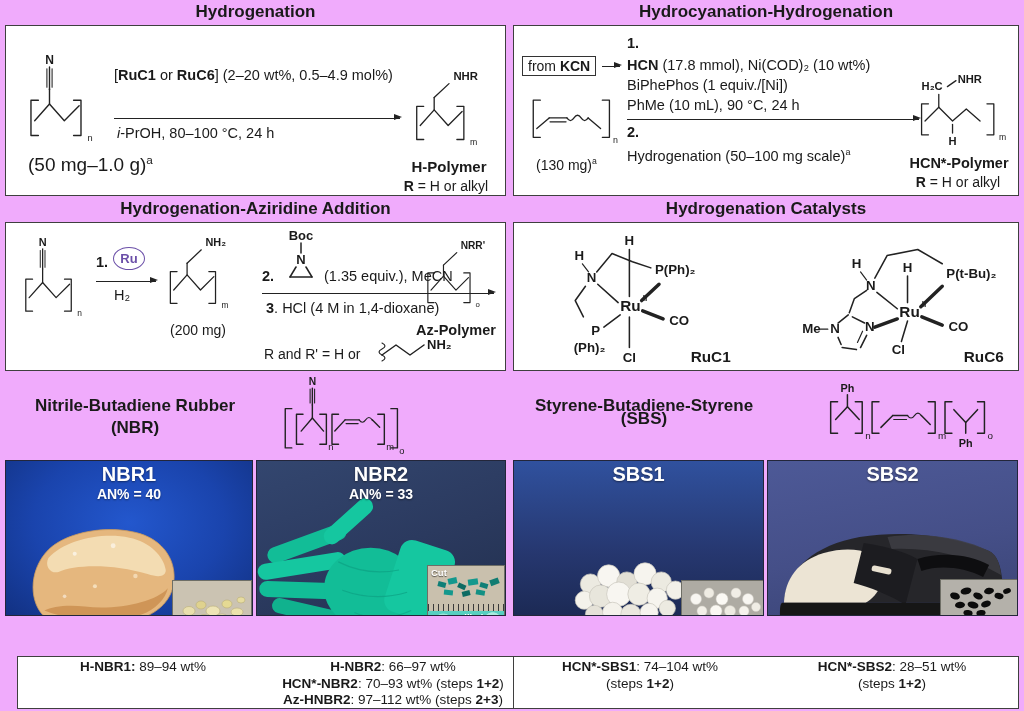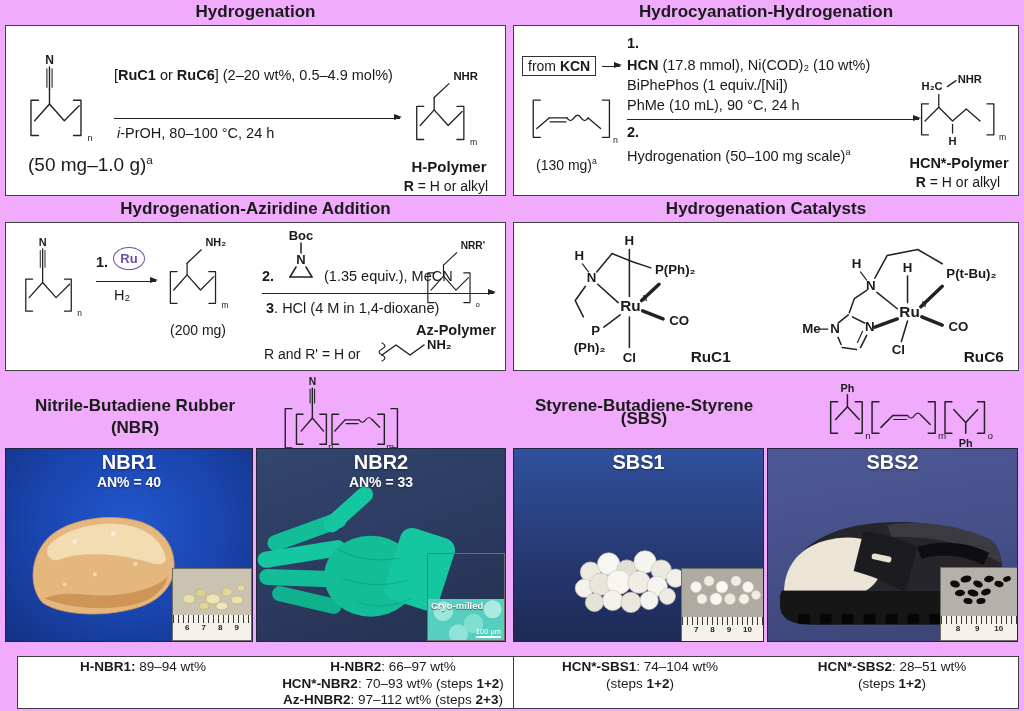--- a/index.html
+++ b/index.html
@@ -19,21 +19,21 @@
   .struct .thin{stroke-width:1.15;}
   .struct .wedge{stroke-width:3.4;}
   .struct text{fill:#1a1a1a;stroke:none;font-family:"Liberation Sans",sans-serif;}
   .atom{font-size:13px;font-weight:bold;}
   .atom-sm{font-size:11px;font-weight:bold;}
   .sub-t{font-size:10px;}
   .kcn-box{position:absolute;border:1.4px solid #333;padding:1px 5px;font-size:14px;white-space:nowrap;}
   .ru-circle{position:absolute;width:30px;height:21px;border:1.7px solid #6b4fa8;border-radius:50%;
      color:#6b4fa8;font-weight:bold;font-size:13px;display:flex;align-items:center;justify-content:center;background:#fff;}
   .mat-title{position:absolute;font-weight:bold;font-size:17px;text-align:center;white-space:nowrap;}
-  .photo{position:absolute;top:448px;height:194px;border:1px solid #23263a;box-sizing:border-box;overflow:hidden;}
+  .photo{position:absolute;top:460px;height:156px;border:1px solid #23263a;box-sizing:border-box;overflow:hidden;}
   .photo-title{position:absolute;top:2px;left:0;right:0;text-align:center;color:#fff;font-weight:bold;
      font-size:20px;z-index:2;text-shadow:0 1px 2px rgba(0,0,0,.45);}
   .photo-sub{position:absolute;top:25px;left:0;right:0;text-align:center;color:#fff;font-weight:bold;
      font-size:14px;z-index:2;text-shadow:0 1px 2px rgba(0,0,0,.45);}
   .photo-art{position:absolute;z-index:1;}
   .inset{position:absolute;z-index:3;border:1px solid #6e6e66;box-sizing:border-box;overflow:hidden;}
   .ruler{position:absolute;left:0;right:0;bottom:0;background:#f4f2ea;}
   .ticks{height:8px;background:repeating-linear-gradient(90deg,#3a3a3a 0,#3a3a3a 1px,transparent 1px,transparent 5px);}
   .nums{display:flex;justify-content:space-evenly;font-size:8px;line-height:10px;color:#222;font-weight:bold;}
   .inset-label{position:absolute;color:#fff;font-size:9.5px;font-weight:bold;z-index:4;text-shadow:0 1px 1px rgba(0,0,0,.6);}
@@ -340,20 +340,35 @@
       <rect x="2" y="90" width="86" height="16" rx="8" fill="#12bd97" transform="rotate(2 45 98)"></rect>
       <rect x="14" y="112" width="70" height="15" rx="7.5" fill="#10b28e" transform="rotate(13 49 119)"></rect>
       <rect x="60" y="22" width="60" height="16" rx="8" fill="#15c7a0" transform="rotate(-42 90 30)"></rect>
       <ellipse cx="112" cy="96" rx="46" ry="40" fill="#12bd97"></ellipse>
       <rect x="132" y="52" width="56" height="74" rx="12" fill="#15c7a0" transform="rotate(18 160 90)"></rect>
       <path d="M80,70 C100,80 120,82 140,78" stroke="#0da183" stroke-width="1.2" fill="none" opacity="0.7"></path>
       <path d="M84,98 C106,106 128,106 148,100" stroke="#0da183" stroke-width="1.2" fill="none" opacity="0.7"></path>
       <path d="M96,120 C114,128 134,126 152,118" stroke="#0da183" stroke-width="1.2" fill="none" opacity="0.6"></path>
     </svg>
     <div class="inset" style="left:170px;top:104px;width:78px;height:88px;">
+      <div class="cut-half">
+        <div class="inset-label" style="left:3px;top:1px;">Cut</div>
+        <svg style="position:absolute;left:0;top:8px;" width="78" height="28" viewBox="0 0 78 28">
+          <rect x="10" y="8" width="8" height="5" fill="#0f7f77" transform="rotate(14 14 10)"></rect>
+          <rect x="20" y="4" width="9" height="6" fill="#14988d" transform="rotate(-12 24 7)"></rect>
+          <rect x="30" y="10" width="8" height="5" fill="#0c6b63" transform="rotate(24 34 12)"></rect>
+          <rect x="40" y="5" width="10" height="6" fill="#14988d" transform="rotate(-8 45 8)"></rect>
+          <rect x="52" y="9" width="8" height="5" fill="#0f7f77" transform="rotate(16 56 11)"></rect>
+          <rect x="62" y="5" width="9" height="6" fill="#117c72" transform="rotate(-20 66 8)"></rect>
+          <rect x="16" y="16" width="9" height="5" fill="#14988d" transform="rotate(6 20 18)"></rect>
+          <rect x="34" y="17" width="8" height="5" fill="#0c6b63" transform="rotate(-14 38 19)"></rect>
+          <rect x="48" y="16" width="9" height="5" fill="#129084" transform="rotate(10 52 18)"></rect>
+        </svg>
+        <div class="ticks" style="position:absolute;left:0;right:0;bottom:0;"></div>
+      </div>
       <div class="cryo-half">
         <div class="inset-label" style="left:3px;top:1px;">Cryo-milled</div>
         <div class="scalebar">100 μm</div>
       </div>
     </div>
   </div>
 
   <div class="photo" style="left:513px;width:251px;background:linear-gradient(180deg,#30519e 0%,#26376f 60%,#1c2a55 100%);">
     <div class="photo-title">SBS1</div>
     <svg class="photo-art" style="left:40px;top:68px;" width="172" height="104" viewBox="0 0 170 102">

